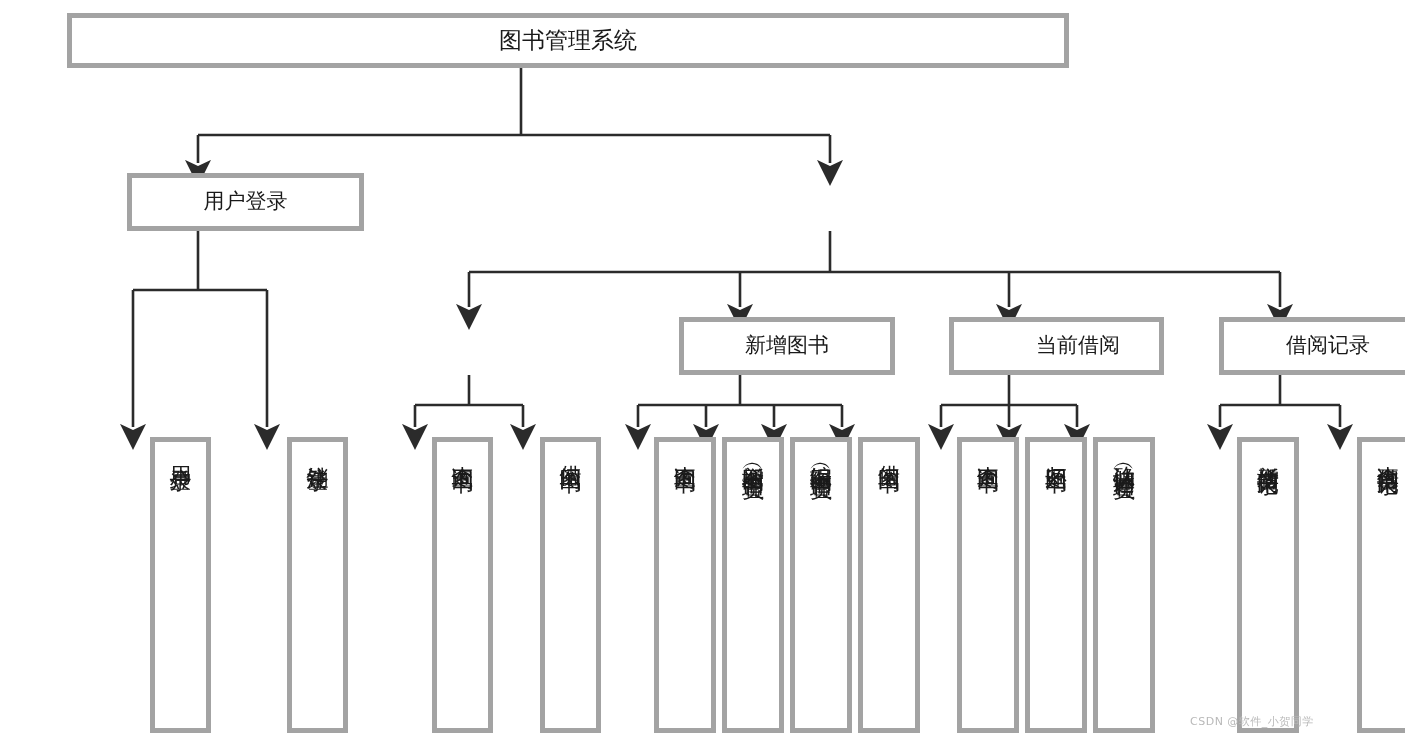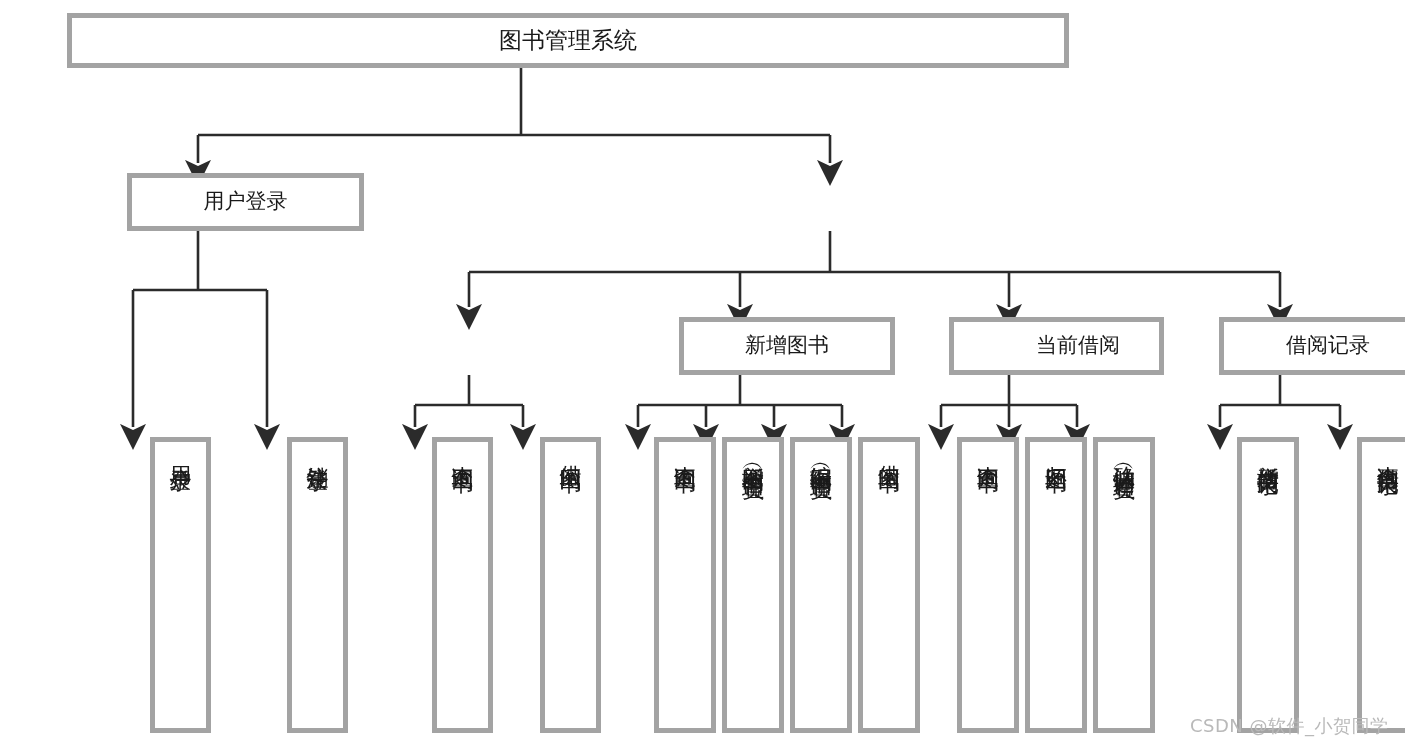--- a/index.html
+++ b/index.html
@@ -59,21 +59,21 @@
     text-orientation: upright;
     font-size: 22px;
     letter-spacing: 2px;
     line-height: 1;
     white-space: pre;
   }
   .watermark {
     position: absolute;
     left: 1190px;
     top: 714px;
-    font-size: 18px;
+    font-size: 11px;
     color: #b9b9b9;
     white-space: nowrap;
     letter-spacing: 0.5px;
   }
 </style>
 </head>
 <body>
 
 <div id="diagram-root">
 

